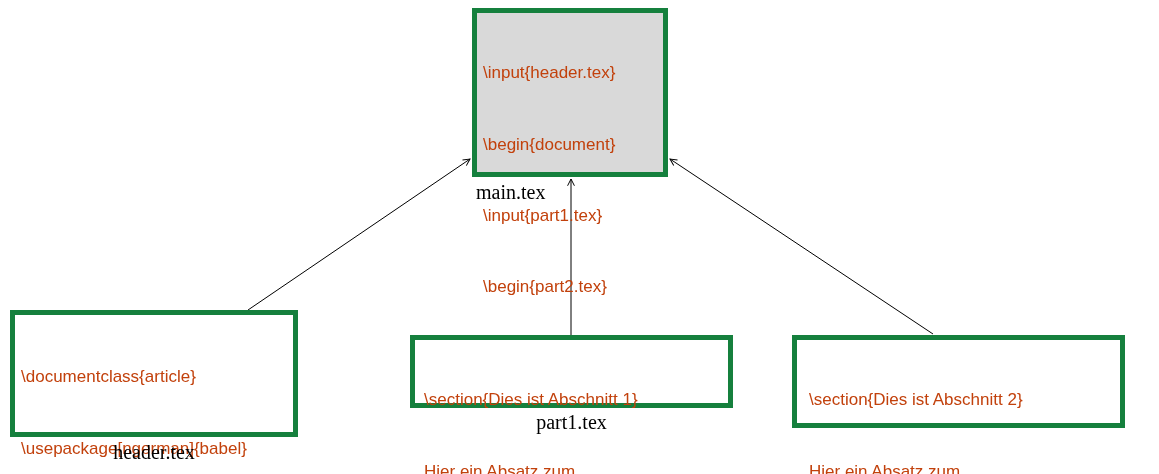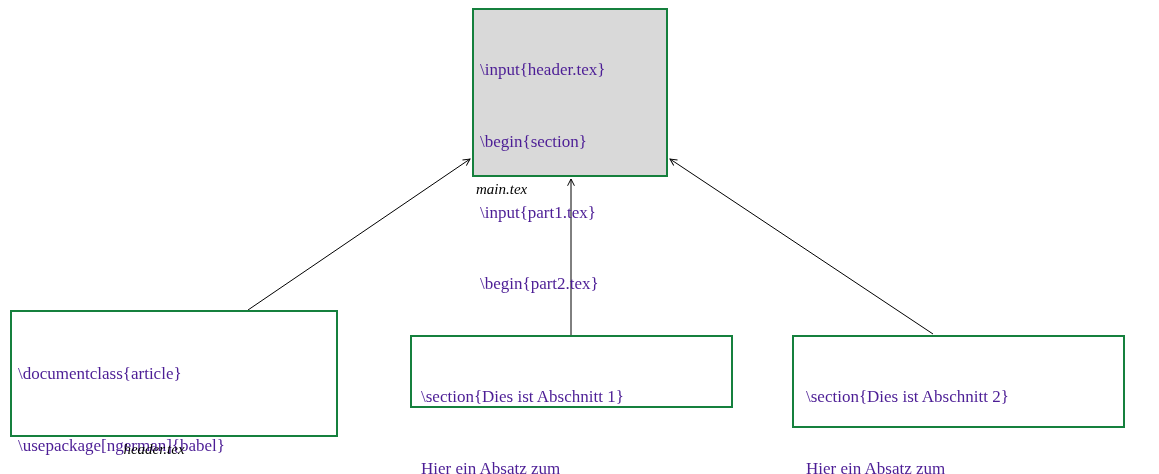--- a/index.html
+++ b/index.html
@@ -17,56 +17,55 @@
   .edges {
     position: absolute;
     left: 0;
     top: 0;
     width: 1159px;
     height: 474px;
   }
   .node {
     position: absolute;
     box-sizing: border-box;
-    border: 2px solid #15803d;
+    border: 5px solid #15803d;
     background: #ffffff;
-    font-family: Liberation Serif, serif;
+    font-family: Liberation Sans, sans-serif;
     font-size: 17px;
     line-height: 23.7px;
-    color: #4c1d95;
+    color: #c2410c;
     white-space: pre;
     overflow: visible;
   }
   .node-main {
     left: 472px; top: 8px;
     width: 196px; height: 169px;
     background: #d9d9d9;
     padding: 1px 3px 0 6px;
   }
   .node-header {
     left: 10px; top: 310px;
-    width: 328px; height: 127px;
+    width: 288px; height: 127px;
     padding: 3px 3px 4px 6px;
   }
   .node-part1 {
     left: 410px; top: 335px;
     width: 323px; height: 73px;
     padding: 1px 9px 0 9px;
   }
   .node-part2 {
     left: 792px; top: 335px;
     width: 333px; height: 93px;
     padding: 1px 3px 0 12px;
   }
   .file-label {
     position: absolute;
     font-family: "Liberation Serif", "DejaVu Serif", serif;
-    font-size: 15px;
+    font-size: 20px;
     color: #000000;
-    font-style: italic;
   }
   .label-main   { left: 476px; top: 181px; }
   .label-header { left: 10px;  top: 441px; width: 288px; text-align: center; }
   .label-part1  { left: 410px; top: 411px; width: 323px; text-align: center; }
   .label-part2  { left: 820px; top: 411px; width: 333px; text-align: center; }
 </style>
 </head>
 <body>
 
 <div class="canvas">
@@ -77,41 +76,42 @@
         <path d="M1,1.2 L8.5,5 L1,8.8" fill="none" stroke="#000000" stroke-width="1.1"></path>
       </marker>
     </defs>
     <line x1="248" y1="310" x2="470" y2="159" stroke="#000000" stroke-width="1" marker-end="url(#arrowhead)"></line>
     <line x1="571" y1="335" x2="571" y2="179" stroke="#000000" stroke-width="1" marker-end="url(#arrowhead)"></line>
     <line x1="933" y1="334" x2="670" y2="159" stroke="#000000" stroke-width="1" marker-end="url(#arrowhead)"></line>
   </svg>
 
   <div class="node node-main">
     <div>\input{header.tex}</div>
-    <div>\begin{section}</div>
+    <div>\begin{document}</div>
     <div>\input{part1.tex}</div>
     <div>\begin{part2.tex}</div>
     
   </div>
   <div class="file-label label-main">main.tex</div>
 
   <div class="node node-header">
     <div>\documentclass{article}</div>
     <div>\usepackage[ngerman]{babel}</div>
     
     
     
   </div>
   <div class="file-label label-header">header.tex</div>
 
   <div class="node node-part1">
     <div>\section{Dies ist Abschnitt 1}</div>
     <div>Hier ein Absatz zum</div>
     
   </div>
+  <div class="file-label label-part1">part1.tex</div>
 
   <div class="node node-part2">
     <div>\section{Dies ist Abschnitt 2}</div>
     <div>Hier ein Absatz zum</div>
     
   </div>
 
 </div>
 
 </body></html>

